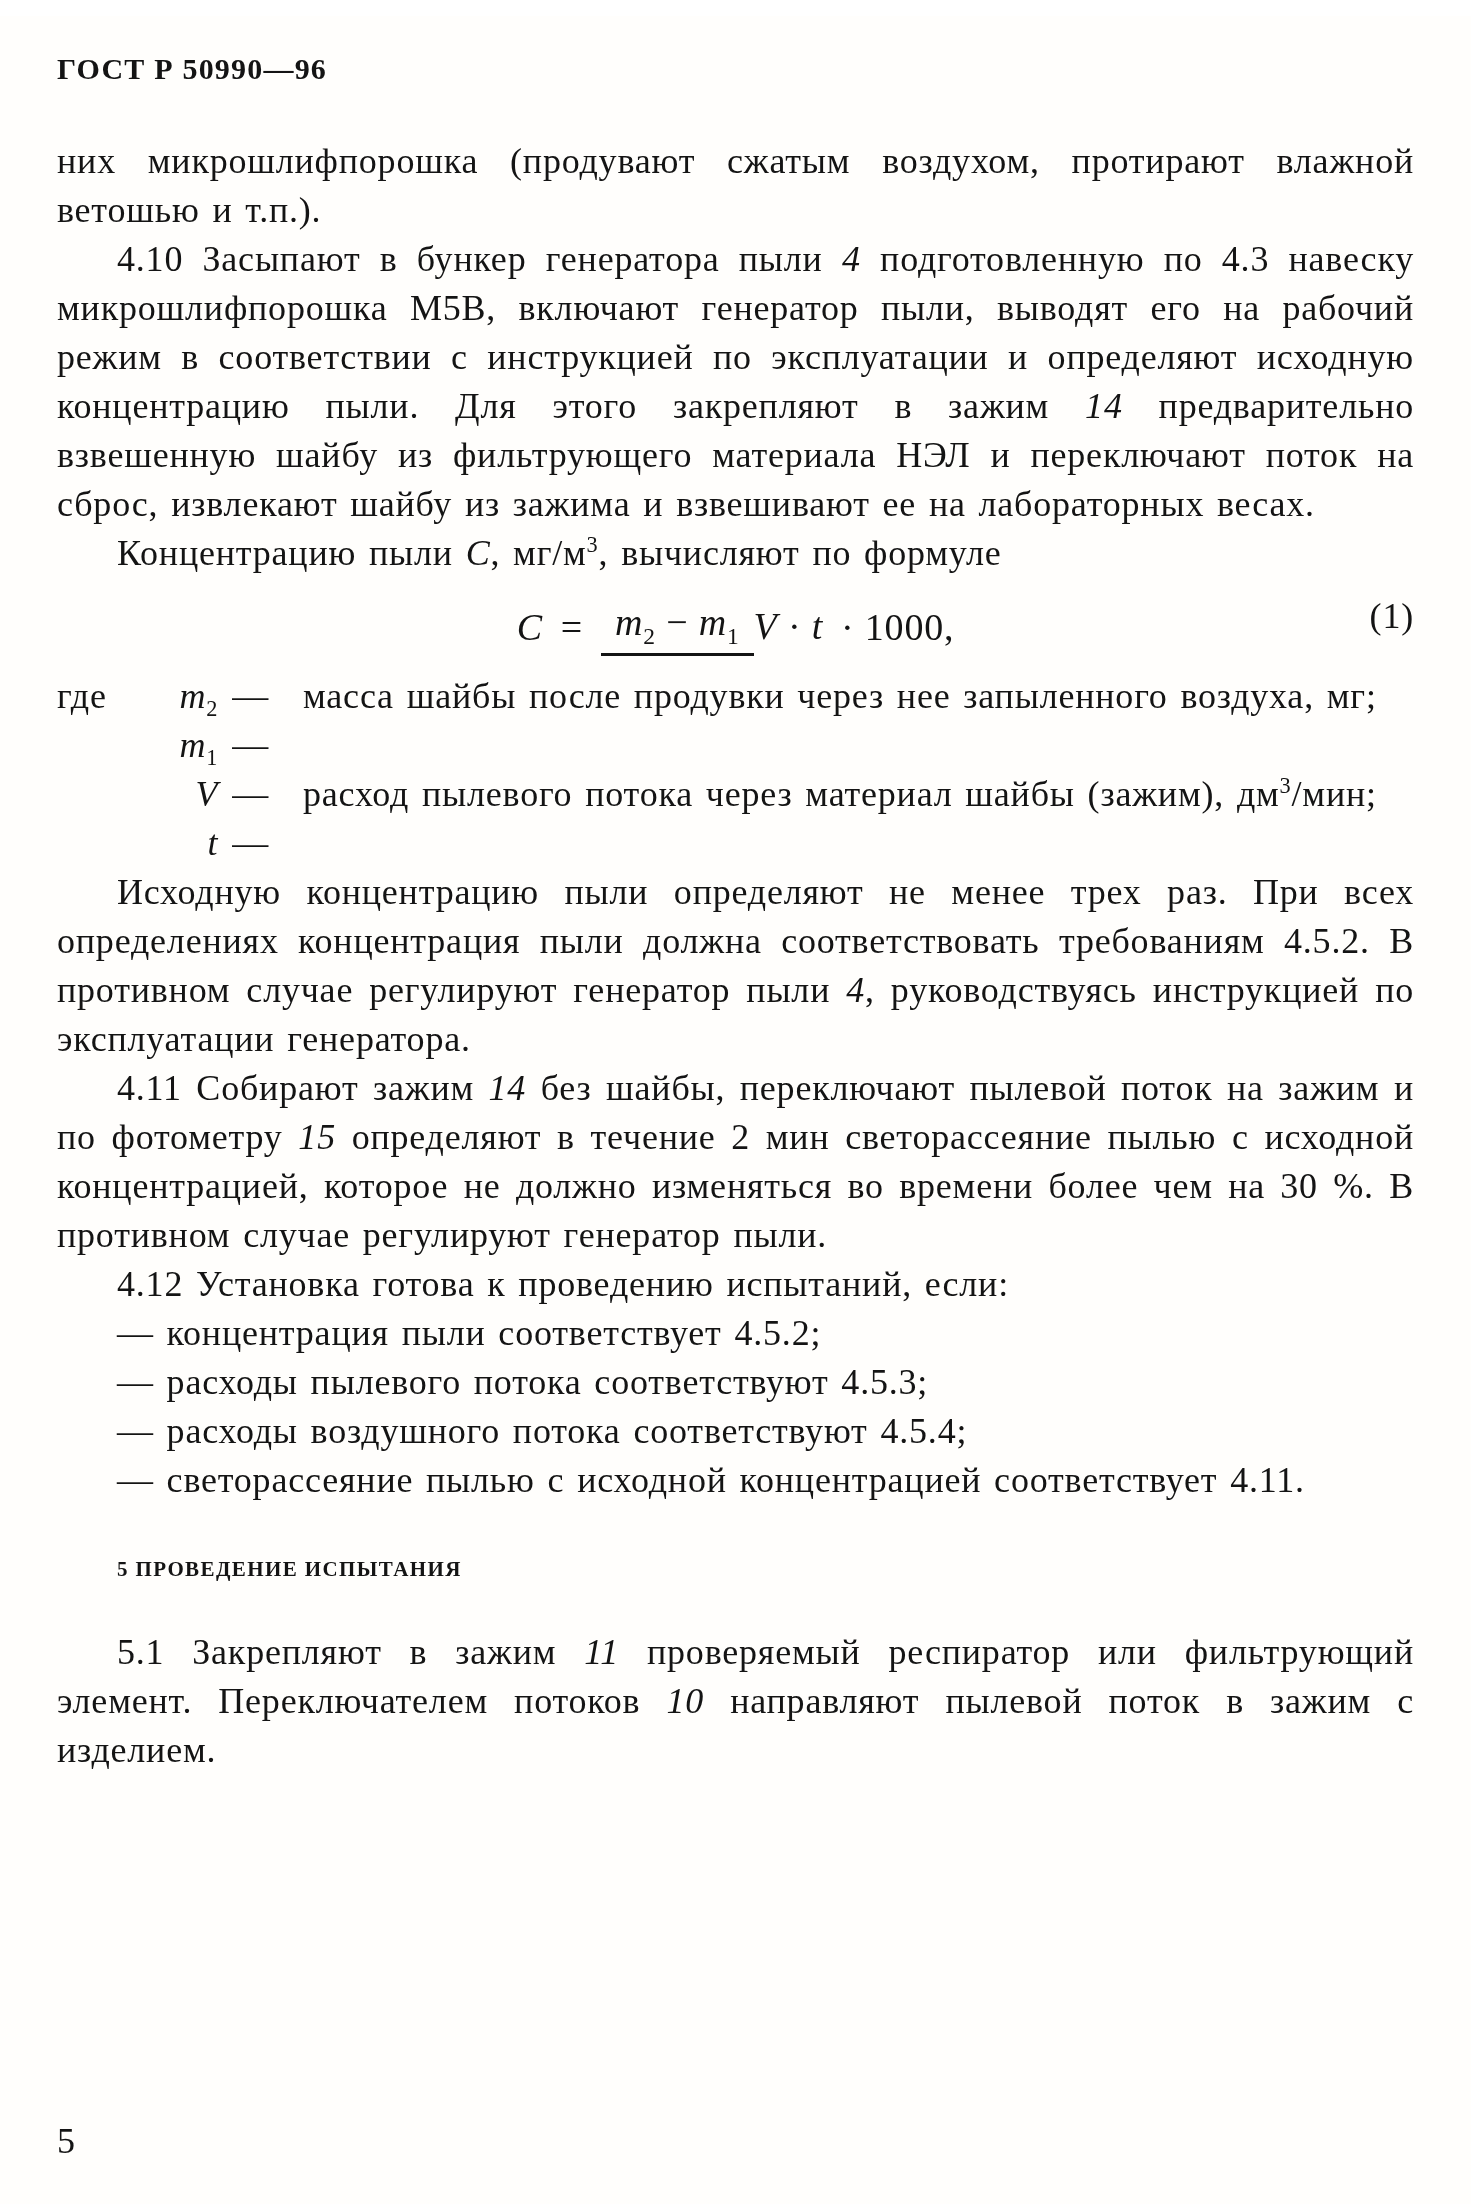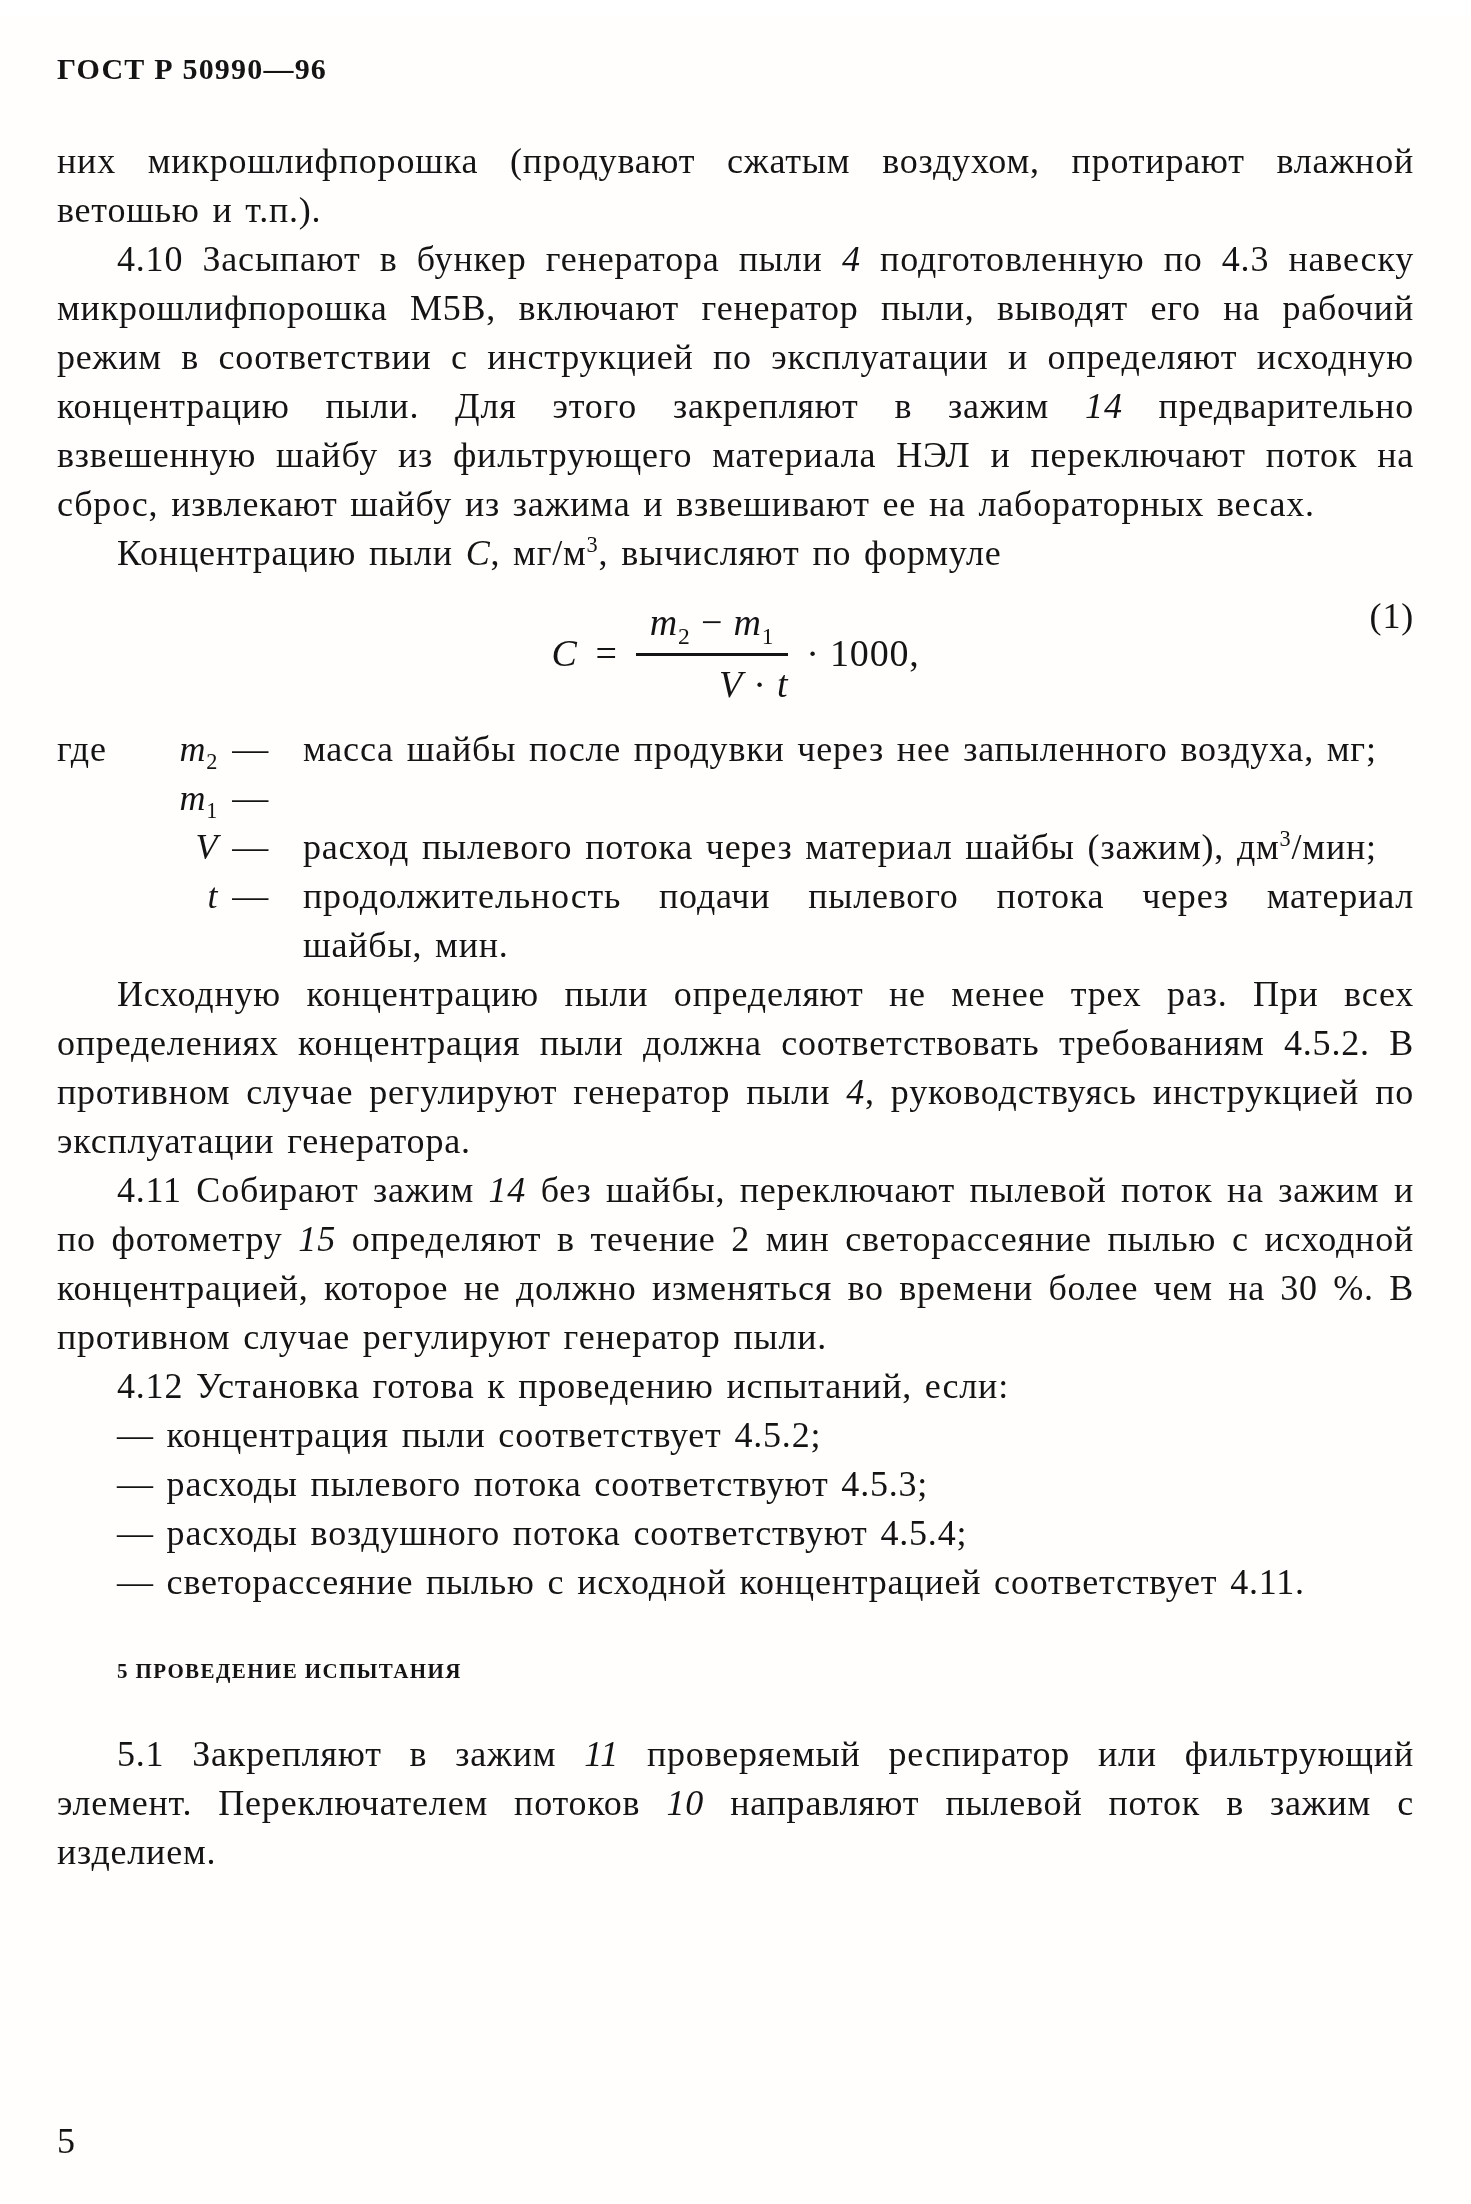--- a/index.html
+++ b/index.html
@@ -42,21 +42,21 @@
 
   
   .formula-block { position: relative; padding: 20px 0 16px; }
   .formula-inner {
     display: flex;
     justify-content: center;
     align-items: center;
     gap: 18px;
     font-size: 38px;
   }
-  .frac { display: inline-flex; flex-direction: column; align-items: flex-end; }
+  .frac { display: inline-flex; align-items: flex-start; }
   .frac .num { padding: 0 14px 6px; border-bottom: 3px solid #141414; white-space: nowrap; }
   .frac .den { padding-top: 4px; white-space: nowrap; }
   .eq-number { position: absolute; right: 0; top: 14px; }
 
   
   .def-row { display: flex; align-items: flex-start; gap: 16px; }
   .def-term {
     flex: 0 0 212px;
     display: flex;
     justify-content: flex-end;
@@ -124,21 +124,20 @@
         <span class="def-term">
             <span><i class="ref">V</i><span class="dash">—</span></span>
           </span>
         <span class="def-text"><span>расход пылевого потока через материал шайбы (зажим), дм</span><sup>3</sup><span>/мин;</span></span>
       </div>
 
       <div class="def-row">
         <span class="def-term">
             <span><i class="ref">t</i><span class="dash">—</span></span>
           </span>
-        <span class="def-text">продолжительность подачи пылевого потока через материал шайбы, мин.</span>
       </div>
 
     </div>
 
     <p class="para"><span>Исходную концентрацию пыли определяют не менее трех раз. При всех определениях концентрация пыли должна соответствовать требованиям 4.5.2. В противном случае регулируют генератор пыли </span><i class="ref">4</i><span>, руководствуясь инструкцией по эксплуатации генератора.</span></p>
 
     <p class="para"><span>4.11 Собирают зажим </span><i class="ref">14</i><span> без шайбы, переключают пылевой поток на зажим и по фотометру </span><i class="ref">15</i><span> определяют в течение 2 мин светорассеяние пылью с исходной концентрацией, которое не должно изменяться во времени более чем на 30 %. В противном случае регулируют генератор пыли.</span></p>
 
     <p class="para">4.12 Установка готова к проведению испытаний, если:</p>
 

